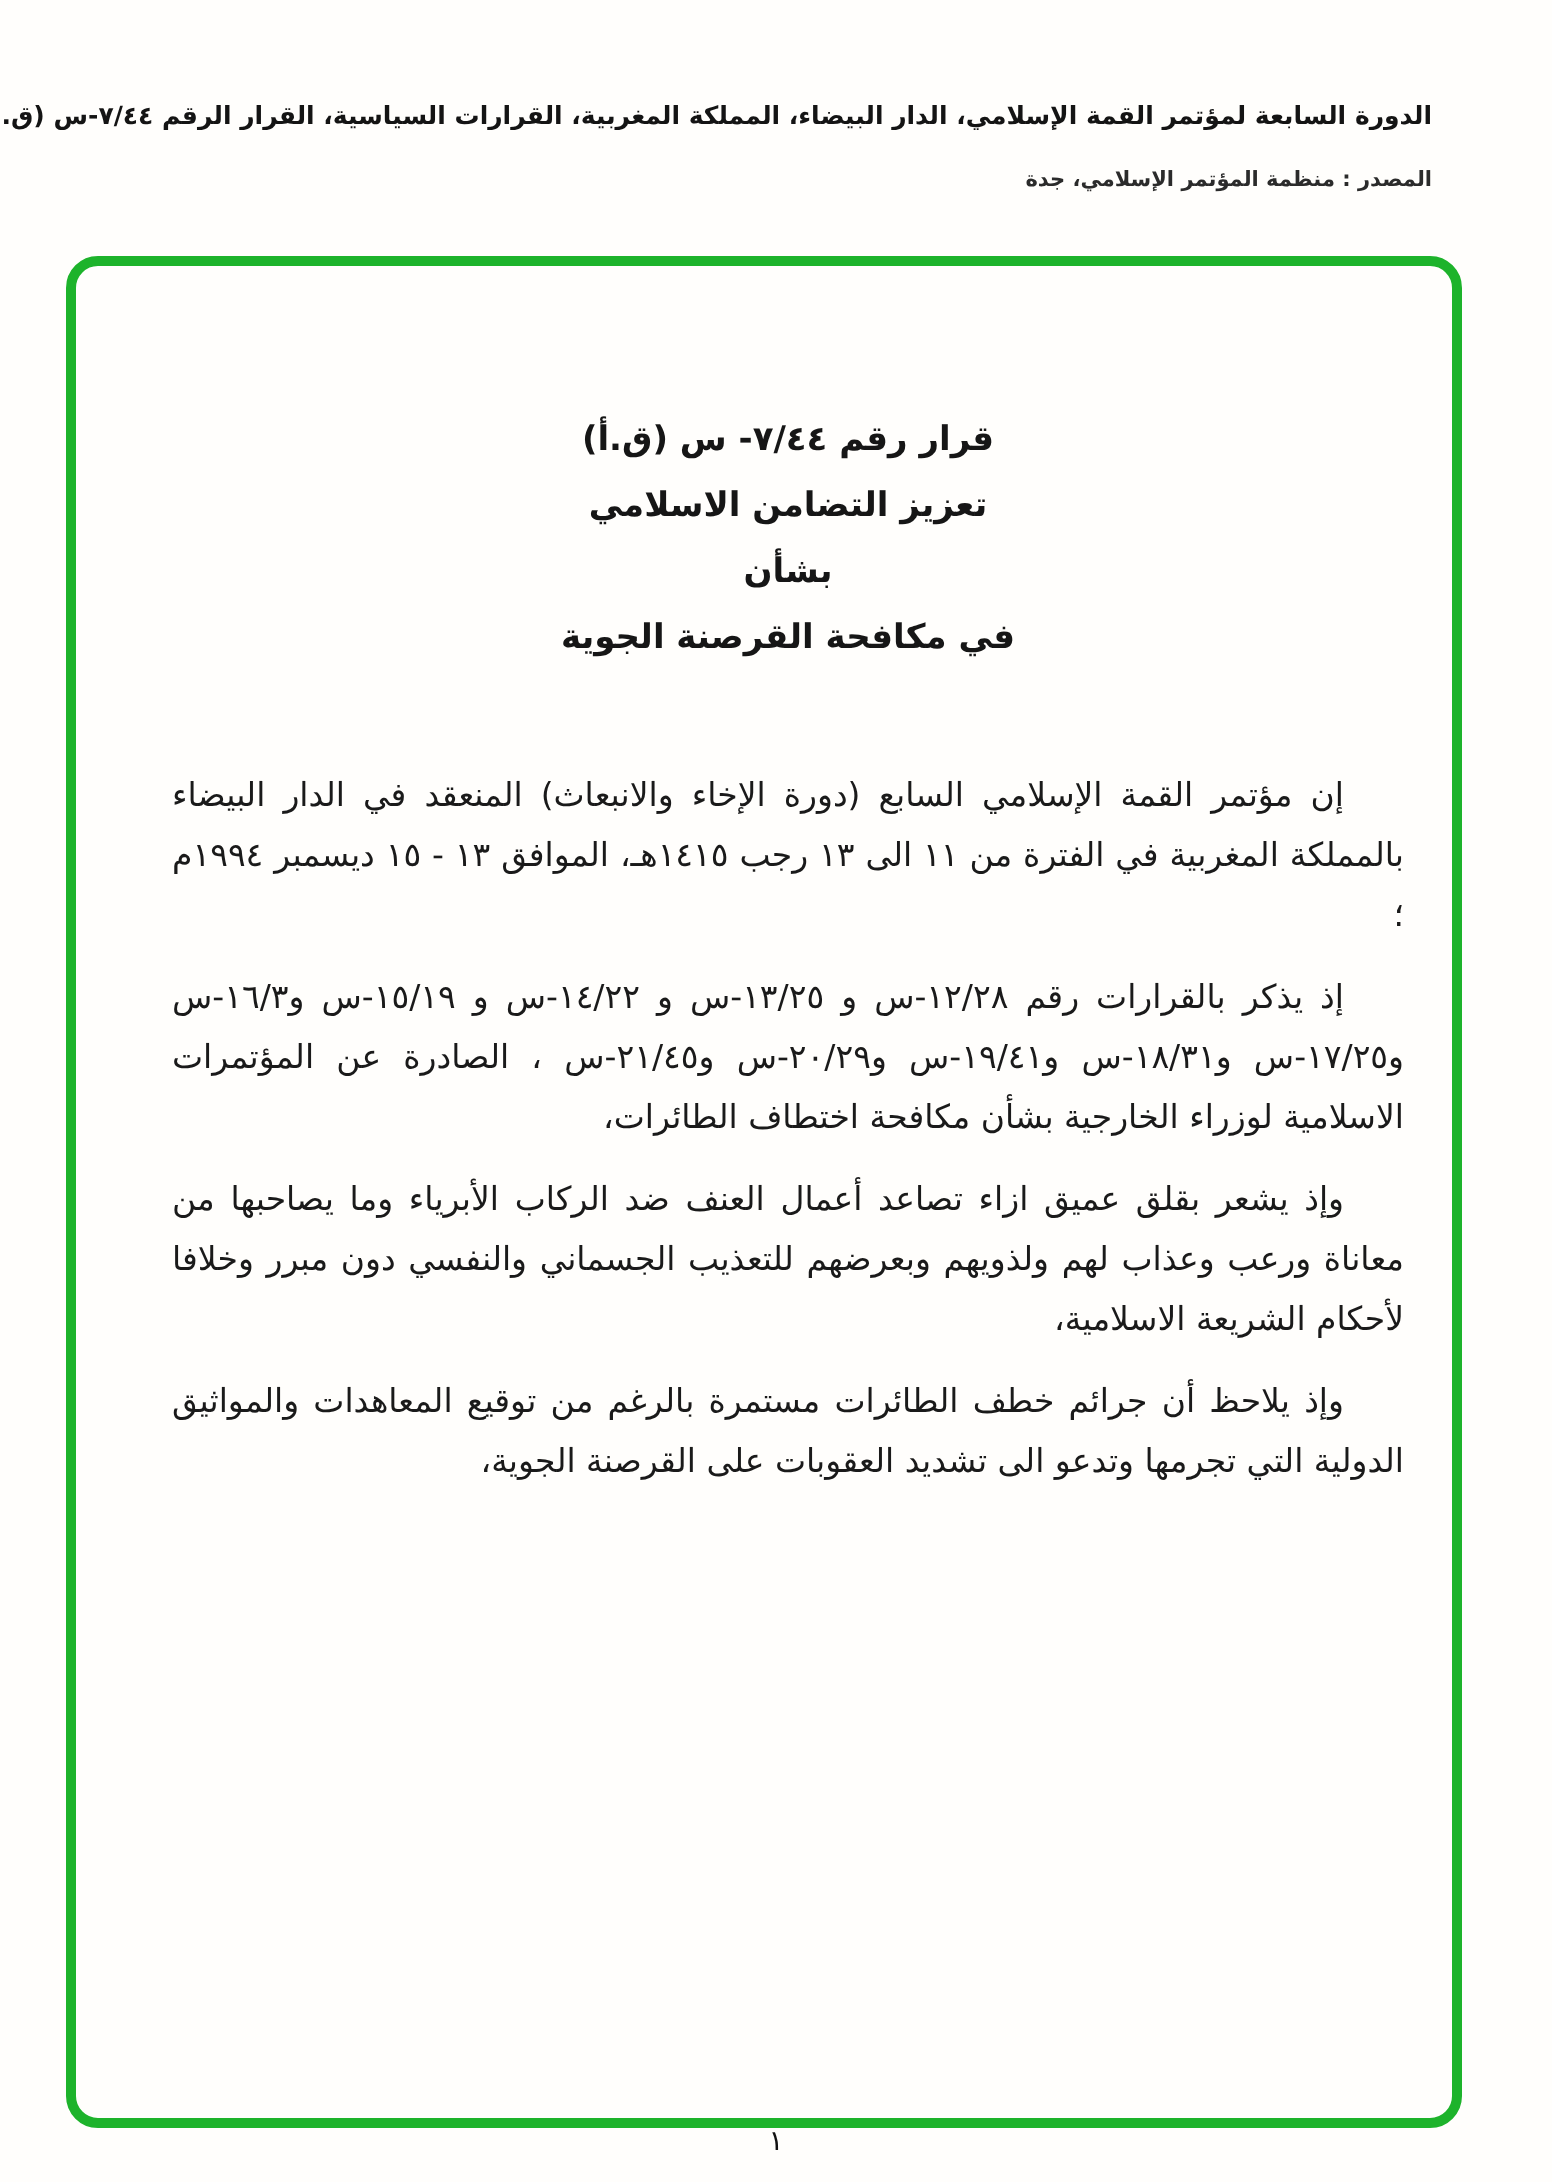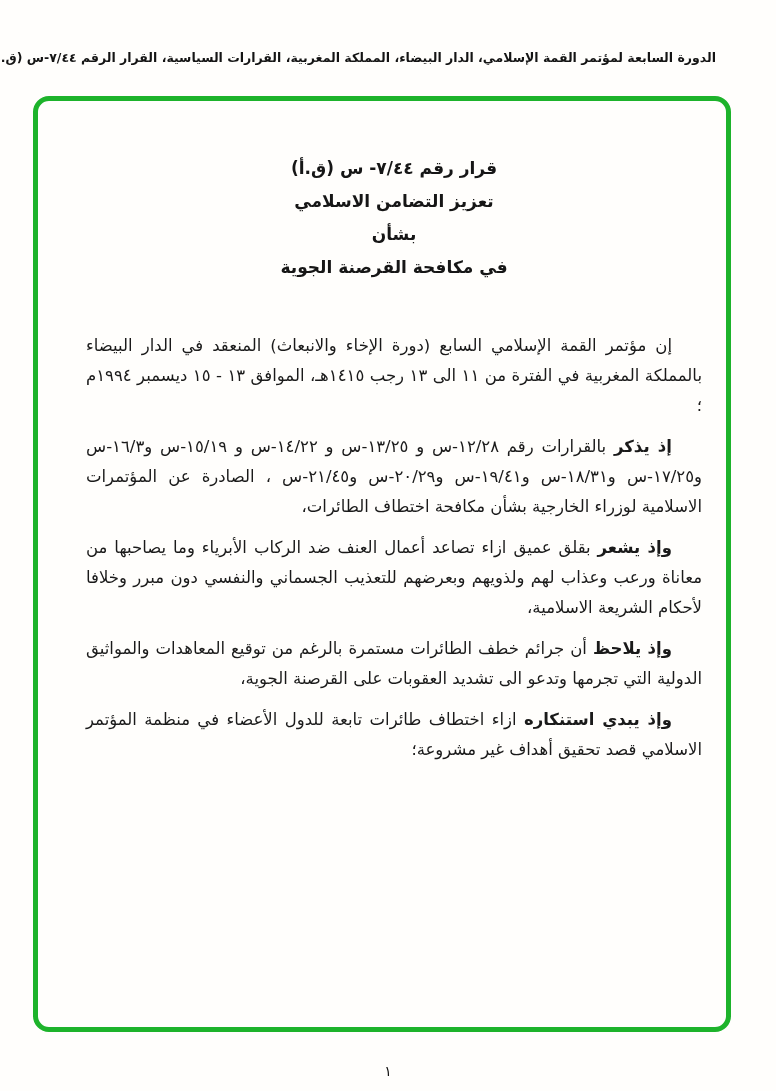--- a/index.html
+++ b/index.html
@@ -29,25 +29,25 @@
     color:#141414;
     white-space:nowrap;
   }
   .source-line{
     position:absolute;top:84px;right:60px;left:60px;
     text-align:right;
     font-size:10.5px;font-weight:bold;color:#2b2b2b;
   }
   
   .resolution-frame{
-    position:absolute;top:96px;left:33px;
+    position:absolute;top:128px;left:33px;
     width:698px;height:936px;
     border:5px solid var(--accent);
     border-radius:16px;
-    padding:52px 24px 24px 48px;
+    padding:72px 24px 24px 48px;
     background:#fffefc;
   }
   .title-block{
     text-align:center;
     font-weight:bold;
     font-size:17px;
     line-height:31px;
     color:#161616;
     margin-bottom:34px;
   }
@@ -57,35 +57,36 @@
     line-height:1.82;
     text-align:justify;
     color:#1a1a1a;
     margin-top:48px;
   }
   .para{
     text-indent:30px;
     margin-bottom:11px;
   }
   .para .lead{
-    font-weight:bold;
+    font-weight:normal;
   }
   .page-number{
     position:absolute;bottom:12px;left:0;right:0;
     text-align:center;
     font-size:14px;color:#111;
   }
 </style>
 </head>
 <body>
 
 <div class="page">
 
   <div class="header-citation">الدورة السابعة لمؤتمر القمة الإسلامي، الدار البيضاء، المملكة المغربية، القرارات السياسية، القرار الرقم ٧/٤٤-س (ق.أ)</div>
 
+  <div class="source-line">المصدر :  منظمة المؤتمر الإسلامي، جدة</div>
 
   <div class="resolution-frame">
 
     <div class="title-block">
       <div>قرار رقم ٧/٤٤- س (ق.أ)</div>
       <div>تعزيز التضامن الاسلامي</div>
       <div>بشأن</div>
       <div>في مكافحة القرصنة الجوية</div>
     </div>
 
@@ -101,23 +102,20 @@
 
 
       <p class="para">
         <span class="lead">وإذ يشعر</span><span> بقلق عميق ازاء تصاعد أعمال العنف ضد الركاب الأبرياء وما يصاحبها من معاناة ورعب وعذاب لهم ولذويهم وبعرضهم للتعذيب الجسماني والنفسي دون مبرر وخلافا لأحكام الشريعة الاسلامية،</span>
       </p>
 
       <p class="para">
         <span class="lead">وإذ يلاحظ</span><span> أن جرائم خطف الطائرات مستمرة بالرغم من توقيع المعاهدات والمواثيق الدولية التي تجرمها وتدعو الى تشديد العقوبات على القرصنة الجوية،</span>
       </p>
 
-      <p class="para">
-        <span class="lead">وإذ يبدي استنكاره</span><span> ازاء اختطاف طائرات تابعة للدول الأعضاء في منظمة المؤتمر الاسلامي قصد تحقيق أهداف غير مشروعة؛</span>
-      </p>
 
 
     </div>
   </div>
 
   <div class="page-number">١</div>
 
 </div>
 
 </body></html>

